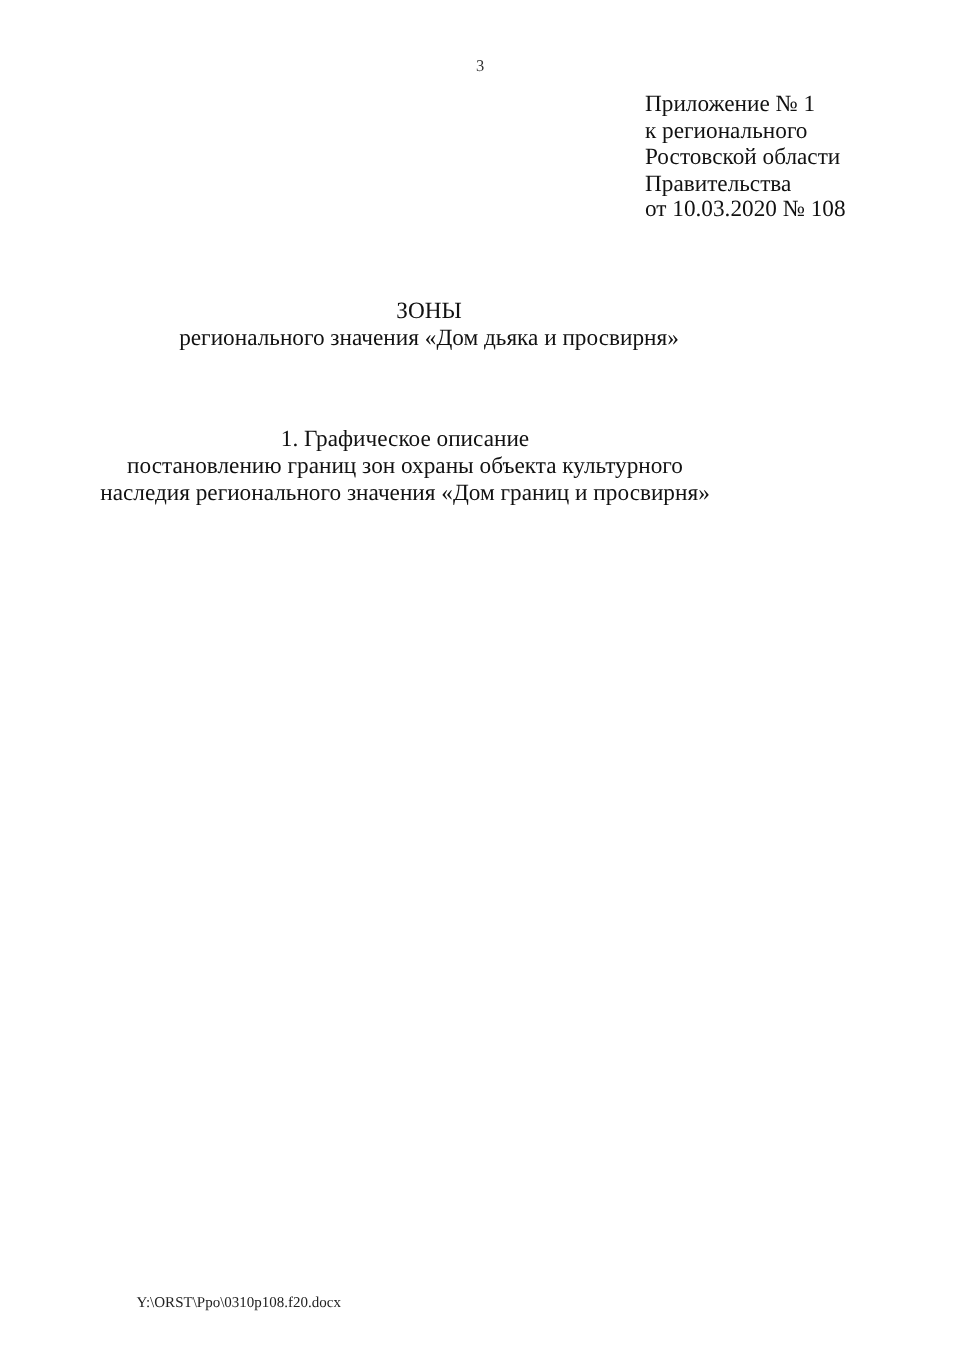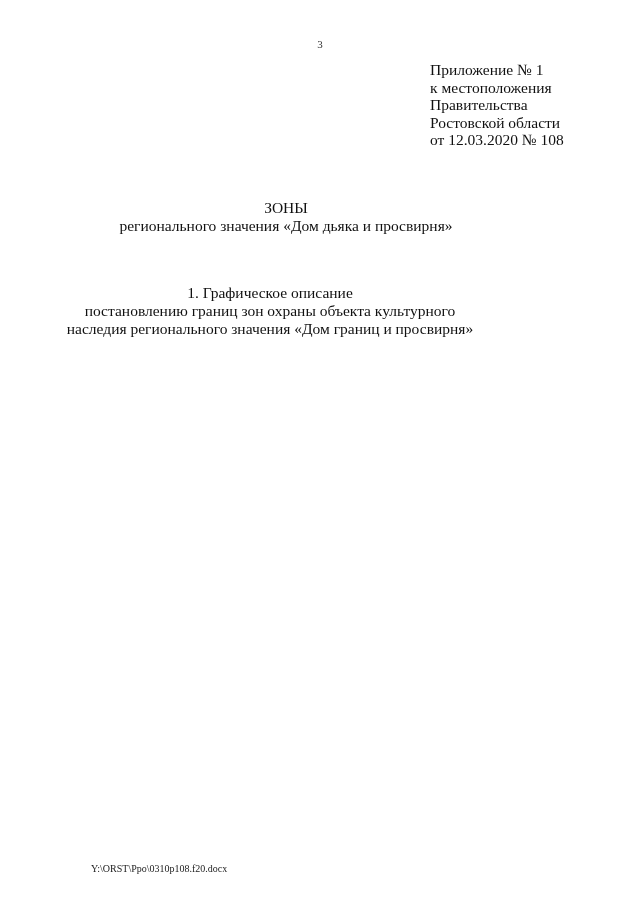--- a/index.html
+++ b/index.html
@@ -63,24 +63,24 @@
       white-space: nowrap;
     }
   </style>
 </head>
 <body>
 
 <div class="page-number">3</div>
 
 <div class="appendix">
   <div>Приложение № 1</div>
-  <div>к местоположения</div>
+  <div>к регионального</div>
+  <div>Ростовской области</div>
   <div>Правительства</div>
-  <div>Ростовской области</div>
-  <div>от 12.03.2020 № 108</div>
+  <div>от 10.03.2020 № 108</div>
 </div>
 
 <div class="title-block">
   <div>ЗОНЫ</div>
   <div>регионального значения «Дом дьяка и просвирня»</div>
 </div>
 
 <div class="section-block">
   <div>1. Графическое описание</div>
   <div>постановлению границ зон охраны объекта культурного</div>

